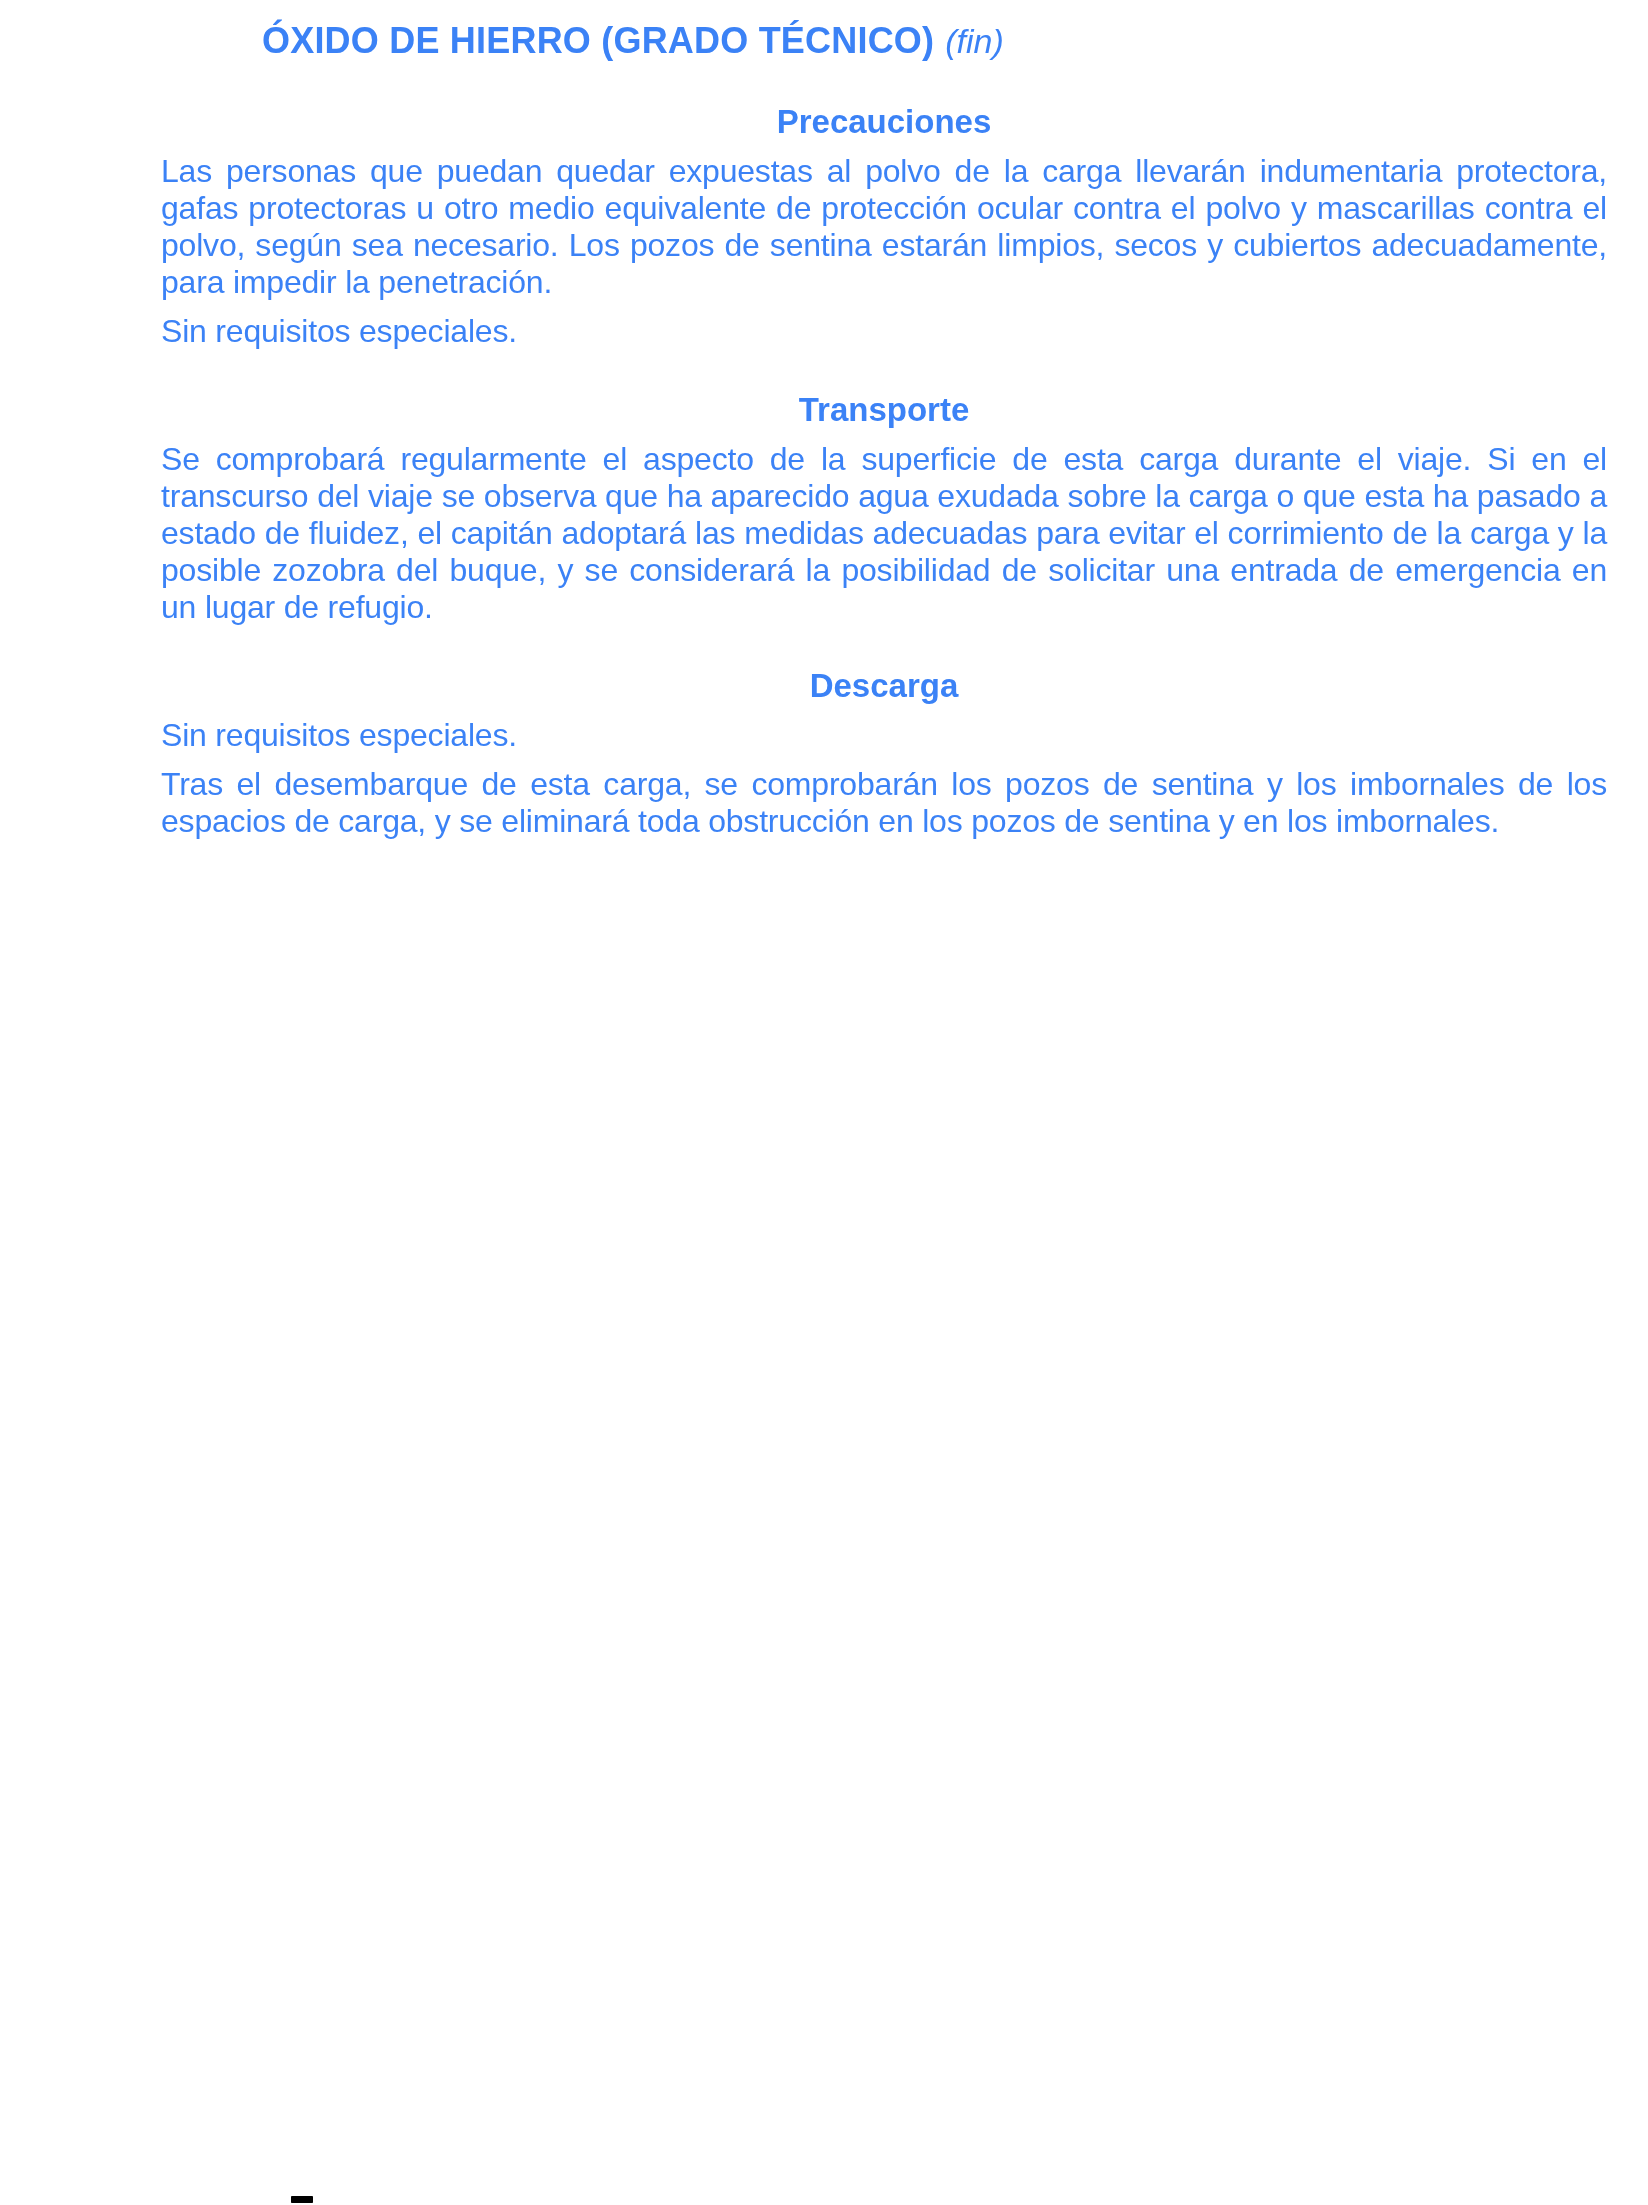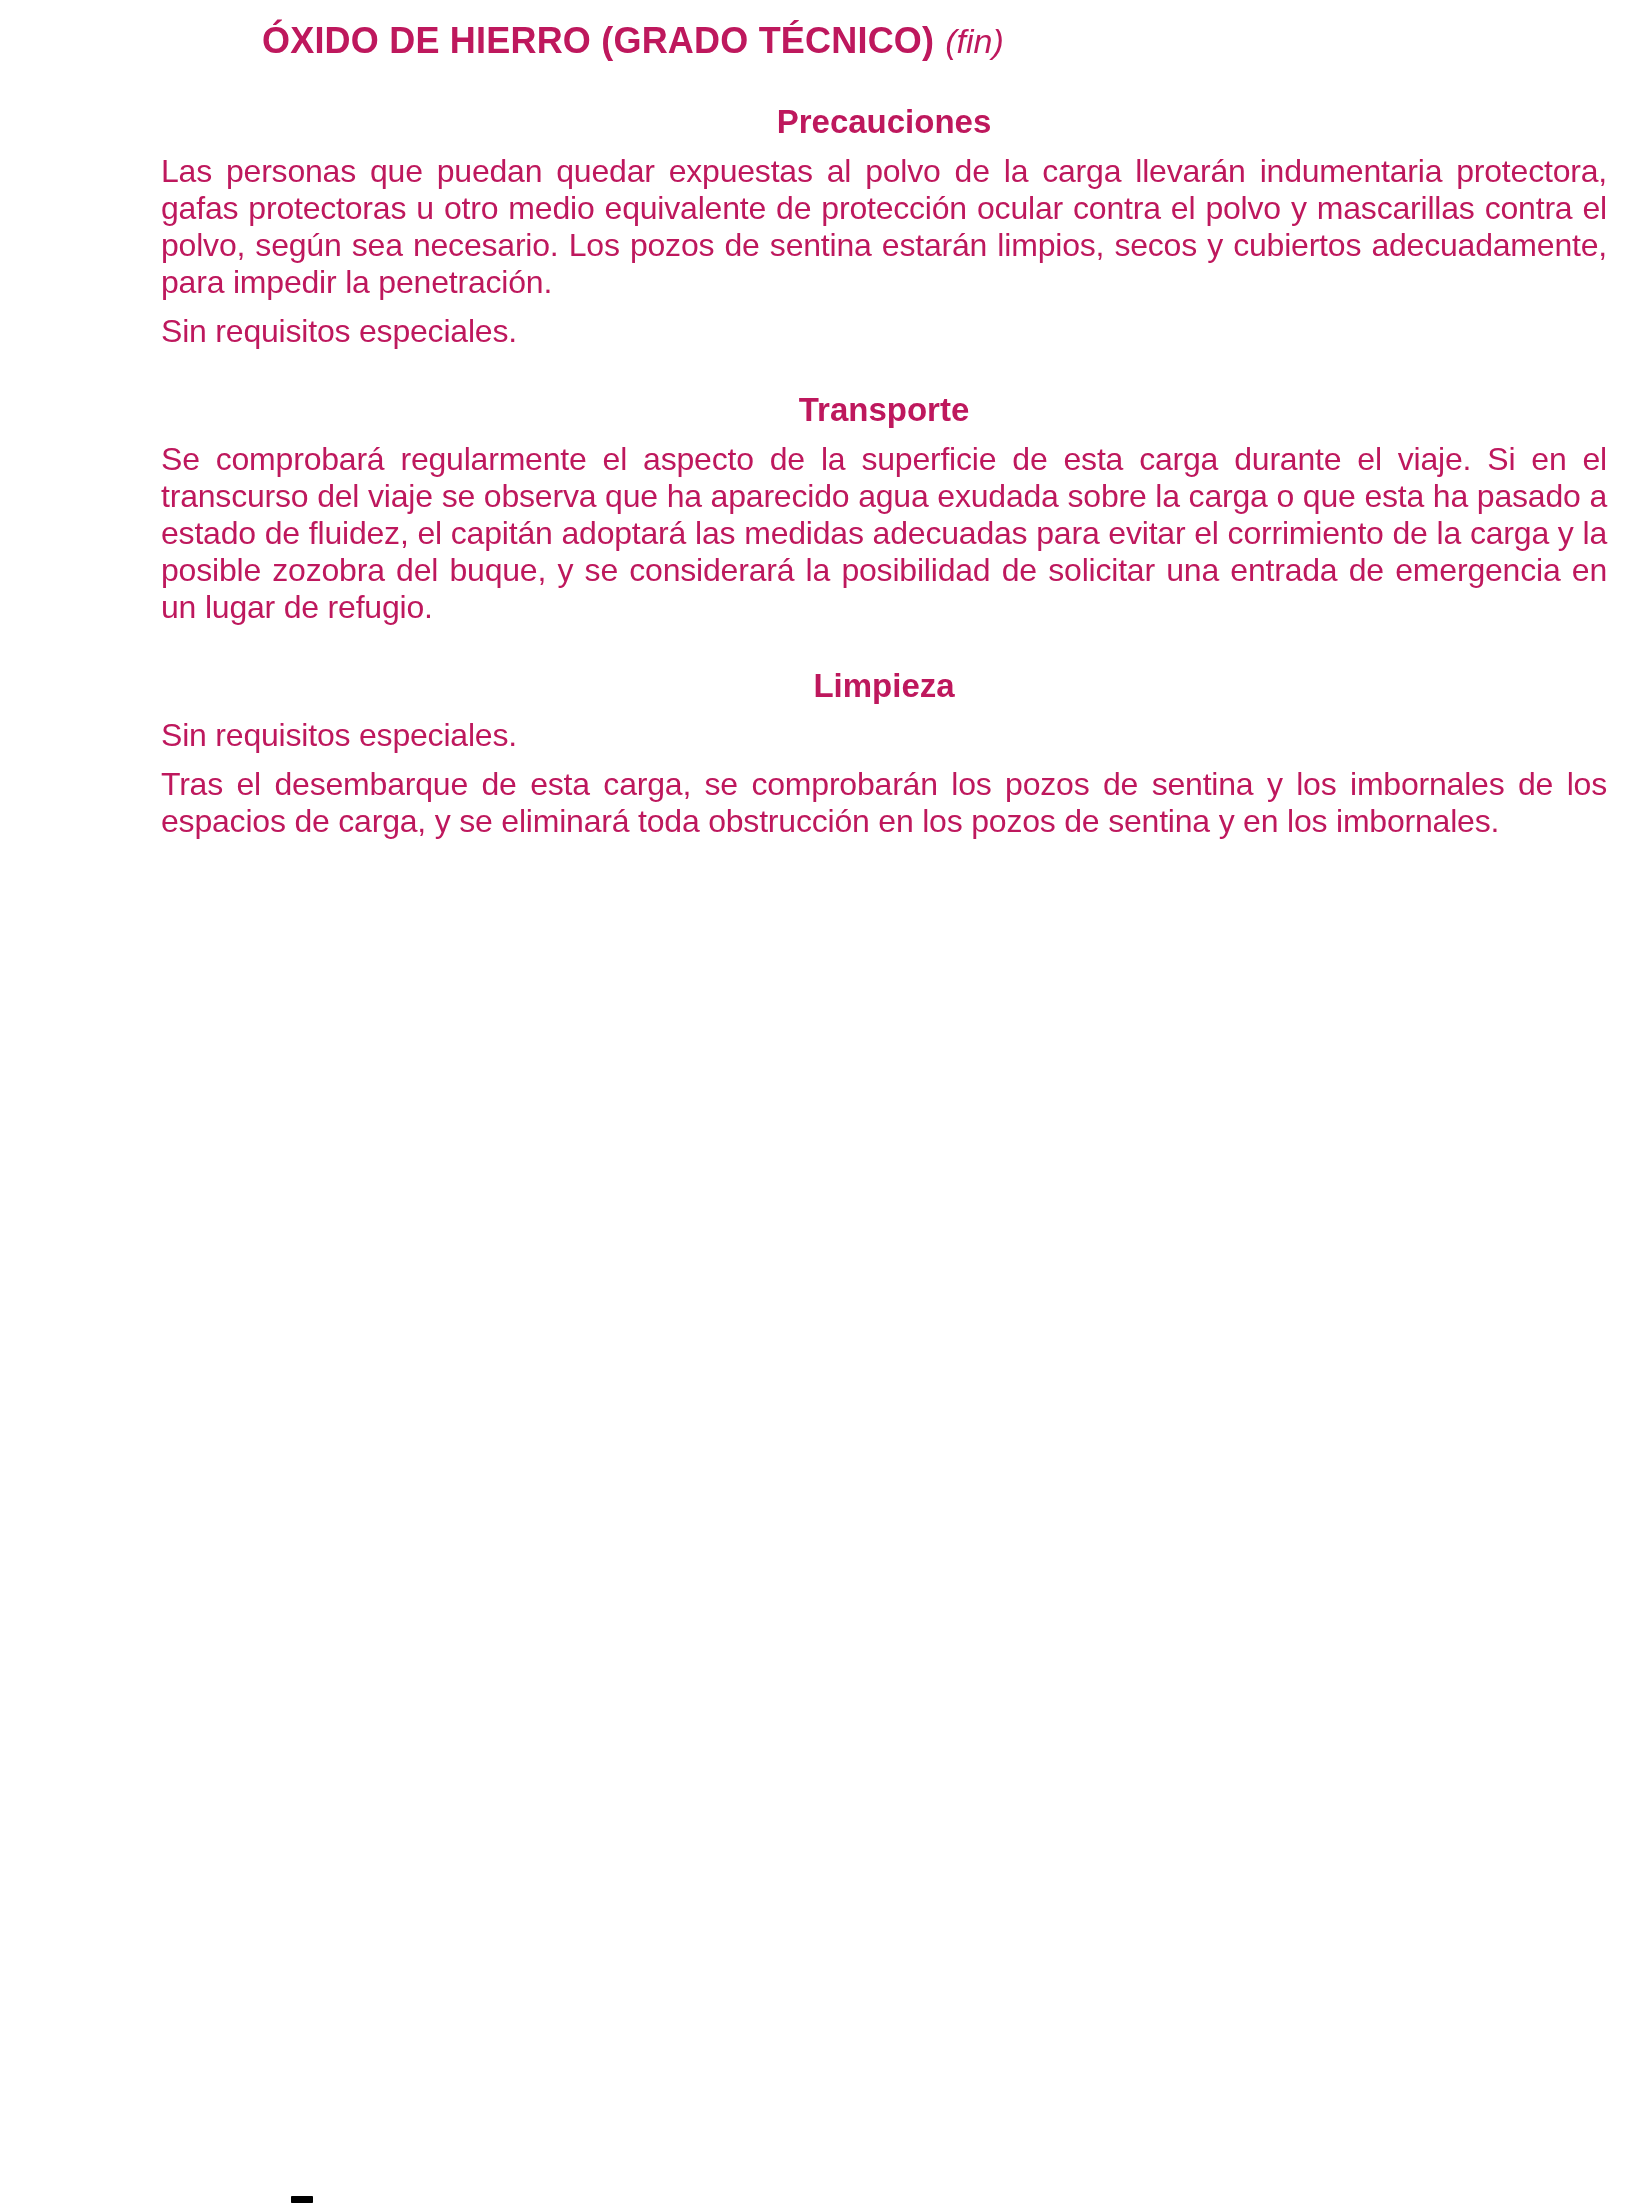--- a/index.html
+++ b/index.html
@@ -6,21 +6,21 @@
     margin: 0;
     padding: 0;
     background: #ffffff;
   }
   .page {
     position: relative;
     width: 1648px;
     height: 2205px;
     background: #ffffff;
     font-family: "Liberation Sans", sans-serif;
-    color: #be185d;
+    color: #3b82f6;
     overflow: hidden;
   }
   .content {
     position: absolute;
     left: 149px;
     top: 0;
     width: 1470px;
   }
   h1.doc-title {
     margin: 19px 0 0 113px;
@@ -77,21 +77,21 @@
     <section class="sec">
       <p>Sin requisitos especiales.</p>
     </section>
 
     <section class="sec">
       <h2>Transporte</h2>
       <p>Se comprobará regularmente el aspecto de la superficie de esta carga durante el viaje. Si en el transcurso del viaje se observa que ha aparecido agua exudada sobre la carga o que esta ha pasado a estado de fluidez, el capitán adoptará las medidas adecuadas para evitar el corrimiento de la carga y la posible zozobra del buque, y se considerará la posibilidad de solicitar una entrada de emergencia en un lugar de refugio.</p>
     </section>
 
     <section class="sec">
-      <h2>Limpieza</h2>
+      <h2>Descarga</h2>
       <p>Sin requisitos especiales.</p>
     </section>
 
     <section class="sec">
       <p>Tras el desembarque de esta carga, se comprobarán los pozos de sentina y los imbornales de los espacios de carga, y se eliminará toda obstrucción en los pozos de sentina y en los imbornales.</p>
     </section>
 
   </div>
 
   <div class="edge-mark"></div>

